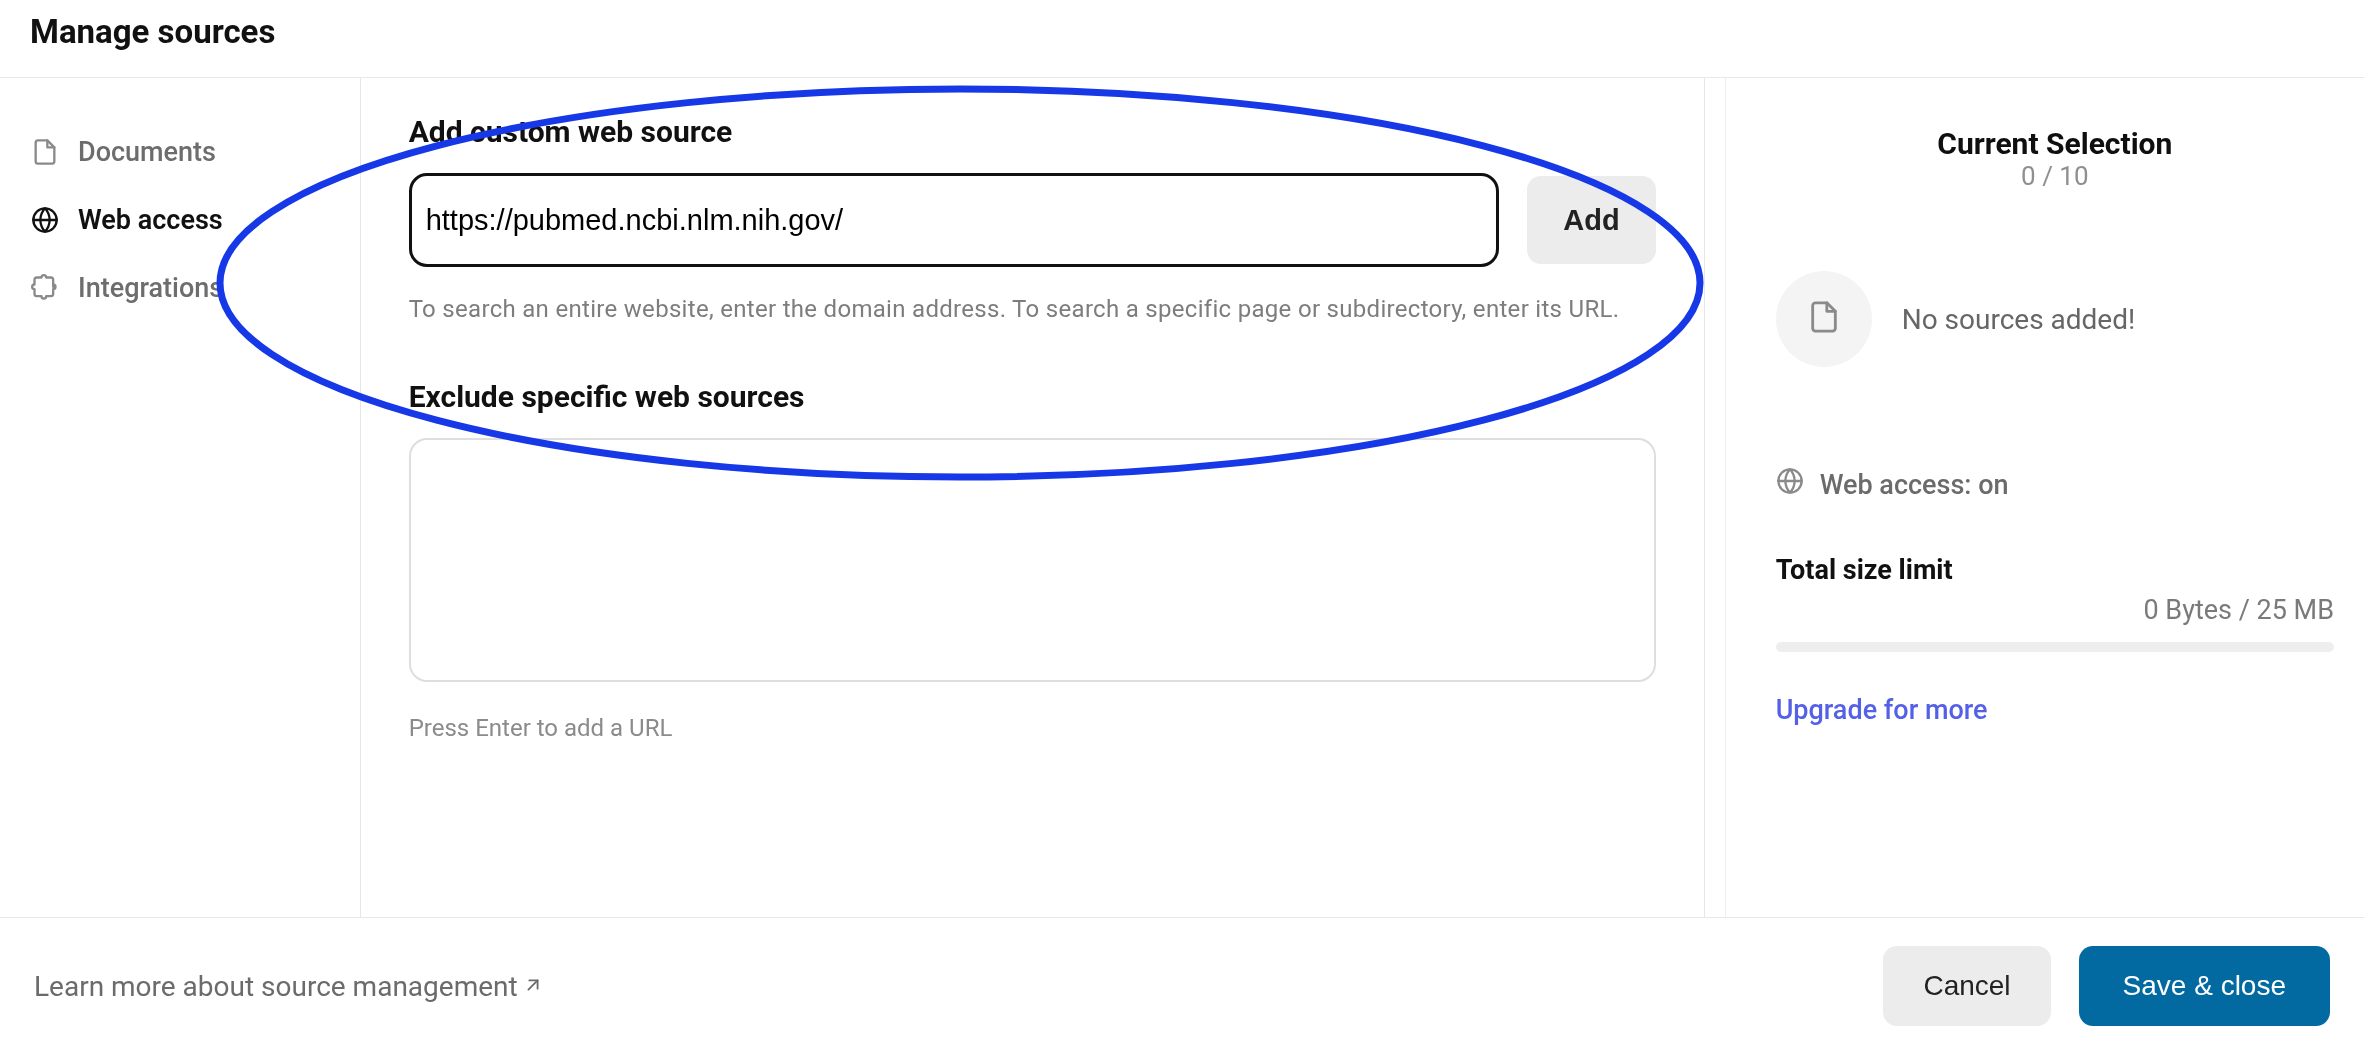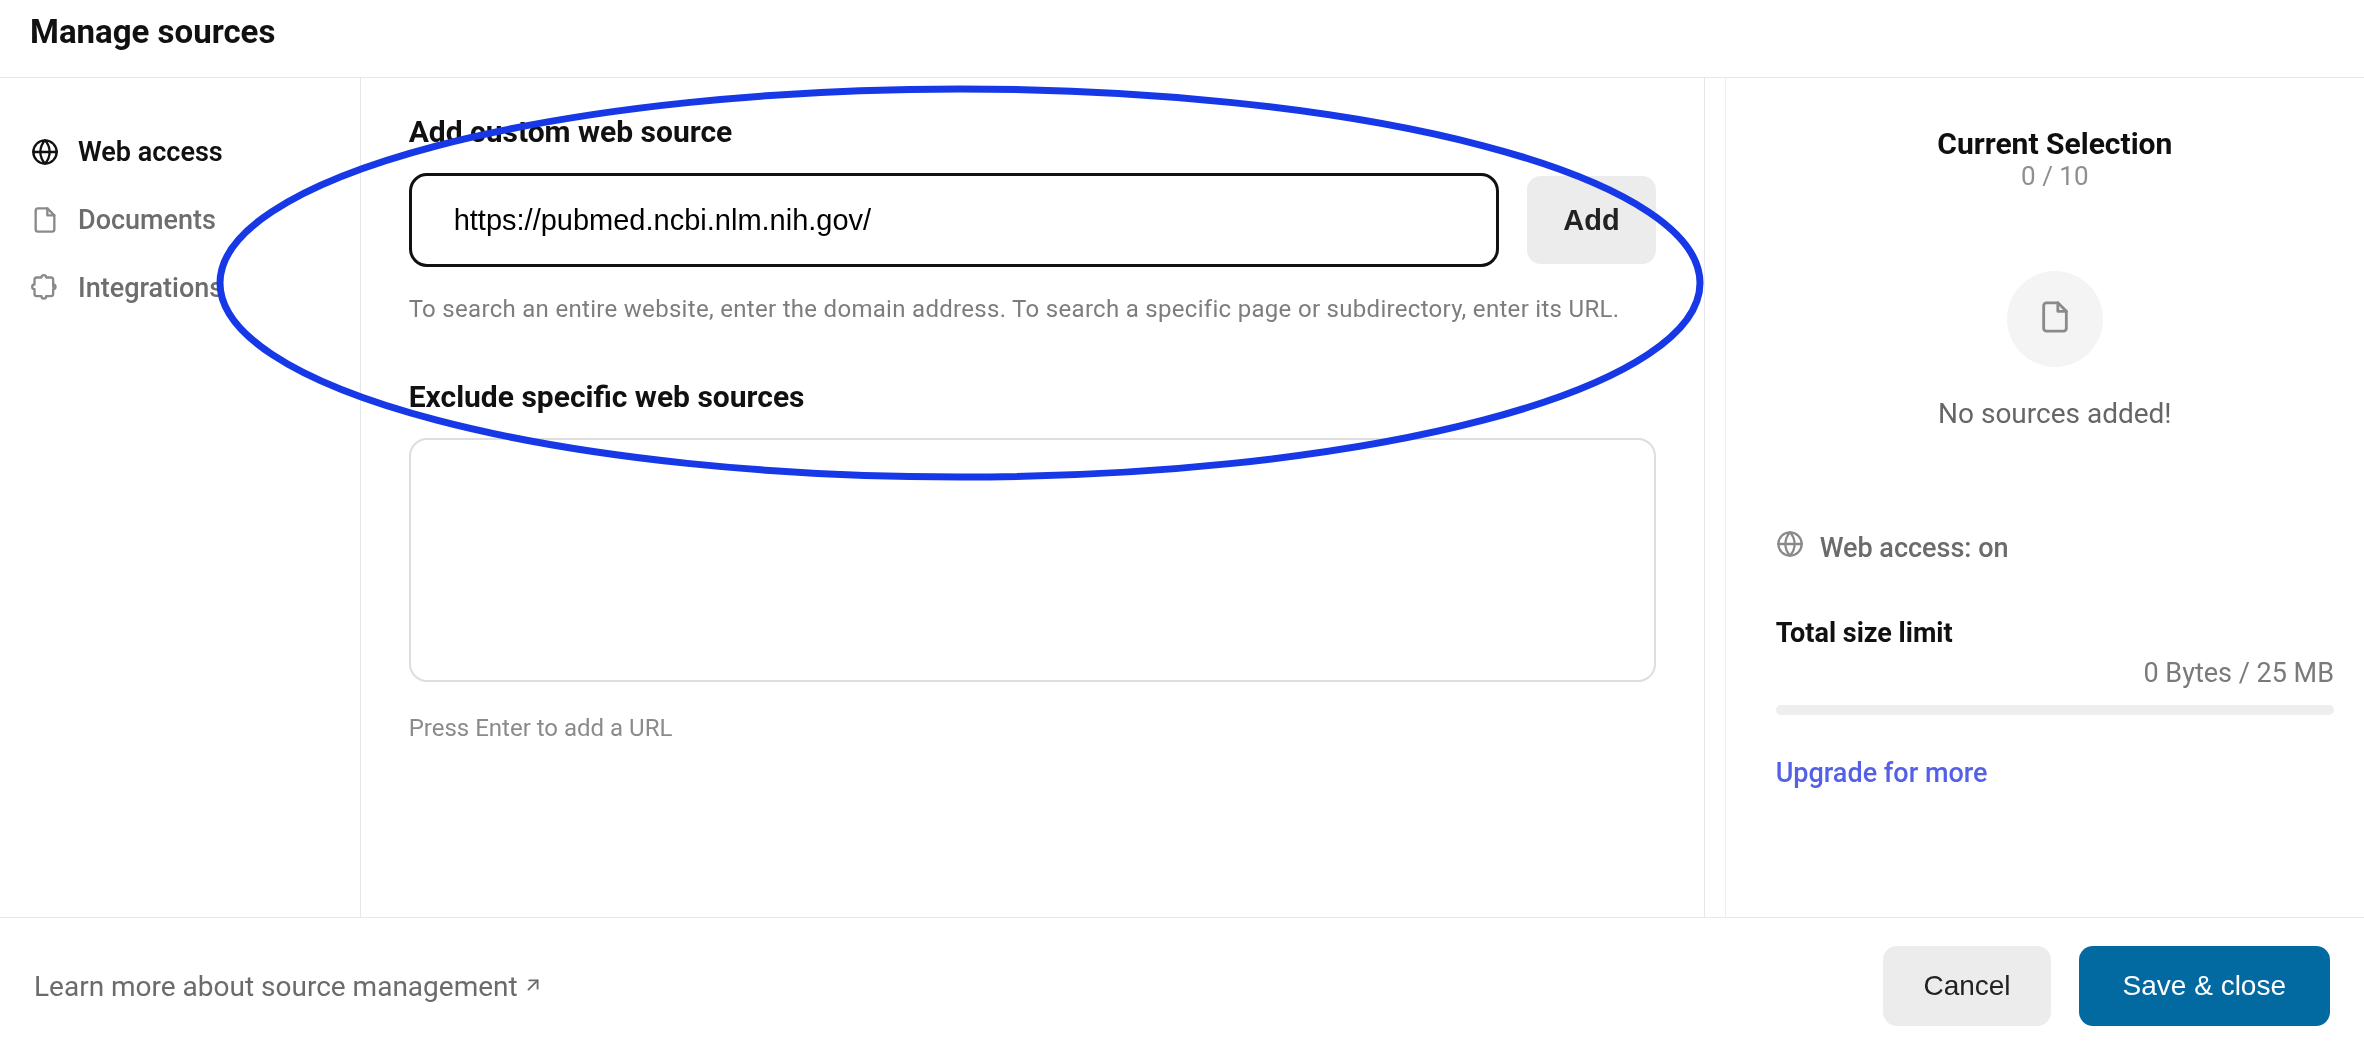--- a/index.html
+++ b/index.html
@@ -76,21 +76,21 @@
     gap: 28px;
     align-items: center;
     margin-bottom: 28px;
   }
   .url-input {
     flex: 1;
     height: 94px;
     border: 3px solid #111;
     border-radius: 18px;
     font-size: 29px;
-    padding: 0 42px;
+    padding: 0 14px;
     outline: none;
   }
   .add-btn {
     height: 88px;
     padding: 0 36px;
     background: #ececec;
     border: none;
     border-radius: 14px;
     font-size: 29px;
     font-weight: 600;
@@ -146,21 +146,21 @@
   .right-title {
     font-size: 30px;
     font-weight: 700;
   }
   .right-count {
     font-size: 26px;
     color: #8f8f8f;
   }
   .empty-area {
     display:flex;
-    flex-direction: column;
+    flex-direction: row;
     align-items:center;
     gap: 30px;
     margin-bottom: 100px;
   }
   .empty-circle {
     width: 96px; height: 96px;
     border-radius: 50%;
     background: #f4f4f4;
     display:flex; align-items:center; justify-content:center;
   }
@@ -242,38 +242,38 @@
 </head>
 <body>
 
 <div class="header">
   <h1>Manage sources</h1>
 </div>
 
 <div class="body-wrap">
 
   <div class="sidebar">
+    <div class="side-item">
+      <span class="icon">
+        <svg viewBox="0 0 24 24" width="28" height="28" fill="none" stroke-width="2" stroke-linecap="round" stroke-linejoin="round">
+            <path d="M14 2H6a2 2 0 0 0-2 2v16a2 2 0 0 0 2 2h12a2 2 0 0 0 2-2V8z"></path>
+            <polyline points="14 2 14 8 20 8"></polyline>
+          </svg>
+      </span>
+      <span>Documents</span>
+    </div>
     <div class="side-item active">
       <span class="icon">
         <svg viewBox="0 0 24 24" width="28" height="28" fill="none" stroke-width="2" stroke-linecap="round" stroke-linejoin="round">
             <circle cx="12" cy="12" r="10"></circle>
             <line x1="2" y1="12" x2="22" y2="12"></line>
             <path d="M12 2a15.3 15.3 0 0 1 4 10 15.3 15.3 0 0 1-4 10 15.3 15.3 0 0 1-4-10 15.3 15.3 0 0 1 4-10z"></path>
           </svg>
       </span>
       <span>Web access</span>
-    </div>
-    <div class="side-item">
-      <span class="icon">
-        <svg viewBox="0 0 24 24" width="28" height="28" fill="none" stroke-width="2" stroke-linecap="round" stroke-linejoin="round">
-            <path d="M14 2H6a2 2 0 0 0-2 2v16a2 2 0 0 0 2 2h12a2 2 0 0 0 2-2V8z"></path>
-            <polyline points="14 2 14 8 20 8"></polyline>
-          </svg>
-      </span>
-      <span>Documents</span>
     </div>
     <div class="side-item">
       <span class="icon">
         <svg viewBox="0 0 24 24" width="28" height="28" fill="none" stroke-width="2" stroke-linecap="round" stroke-linejoin="round">
             <path d="M19 11V5a2 2 0 0 0-2-2h-4a2 2 0 1 0-4 0H5a2 2 0 0 0-2 2v4a2 2 0 1 0 0 4v4a2 2 0 0 0 2 2h4a2 2 0 1 0 4 0h4a2 2 0 0 0 2-2v-4a2 2 0 1 0 0-4z"></path>
           </svg>
       </span>
       <span>Integrations</span>
     </div>
   </div>

